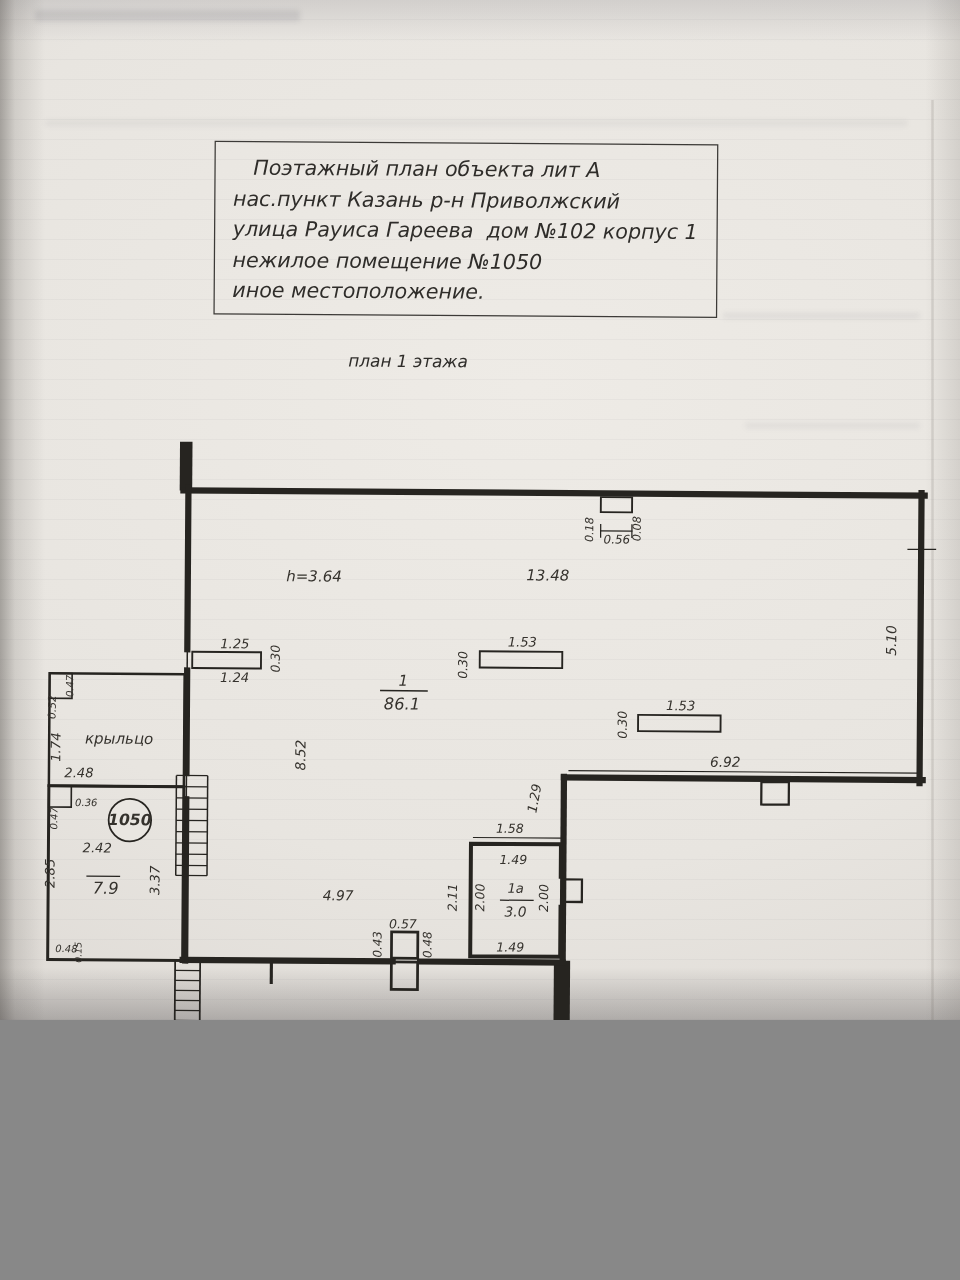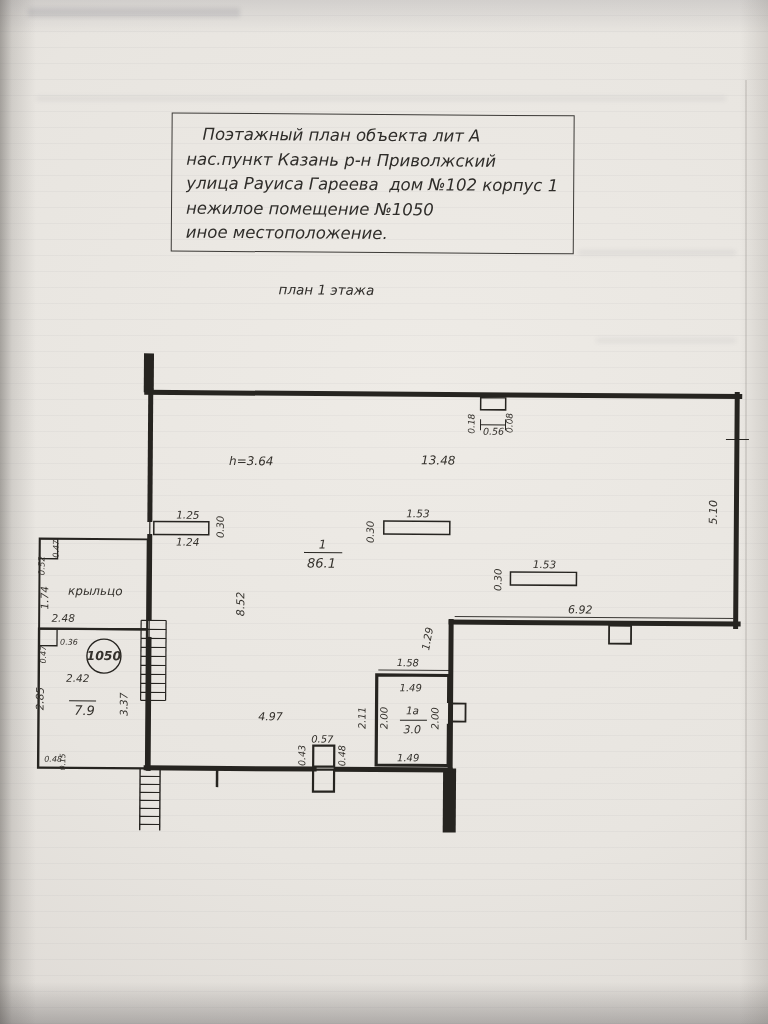--- a/index.html
+++ b/index.html
@@ -1,16 +1,16 @@
 <!DOCTYPE html>
 <html><head>
 <meta charset="utf-8">
 <style>
   html,body{margin:0;padding:0;background:#888;}
-  .photo{position:relative;width:768px;height:1024px;overflow:hidden;
+  .photo{position:relative;width:768px;height:816px;overflow:hidden;
     font-family:"DejaVu Sans",sans-serif;
     background:
       linear-gradient(90deg, rgba(62,58,54,.40) 0, rgba(62,58,54,.14) 12px, rgba(62,58,54,0) 36px),
       linear-gradient(270deg, rgba(95,90,85,.16) 0, rgba(95,90,85,0) 28px),
       linear-gradient(0deg, rgba(55,52,55,.30) 0, rgba(55,52,55,0) 42px),
       linear-gradient(180deg, rgba(128,126,132,.22) 0, rgba(128,126,132,0) 34px),
       radial-gradient(130% 95% at 55% 38%, #eeebe6 0%, #e8e5e0 50%, #ddd9d4 82%, #cfccc7 100%);}
   .ruled{position:absolute;inset:0;pointer-events:none;
     background:repeating-linear-gradient(180deg, rgba(100,100,112,0) 0 15px, rgba(100,100,112,.05) 15px 16px);}
   .smudge{position:absolute;background:rgba(95,95,108,.15);filter:blur(2px);border-radius:2px;}

